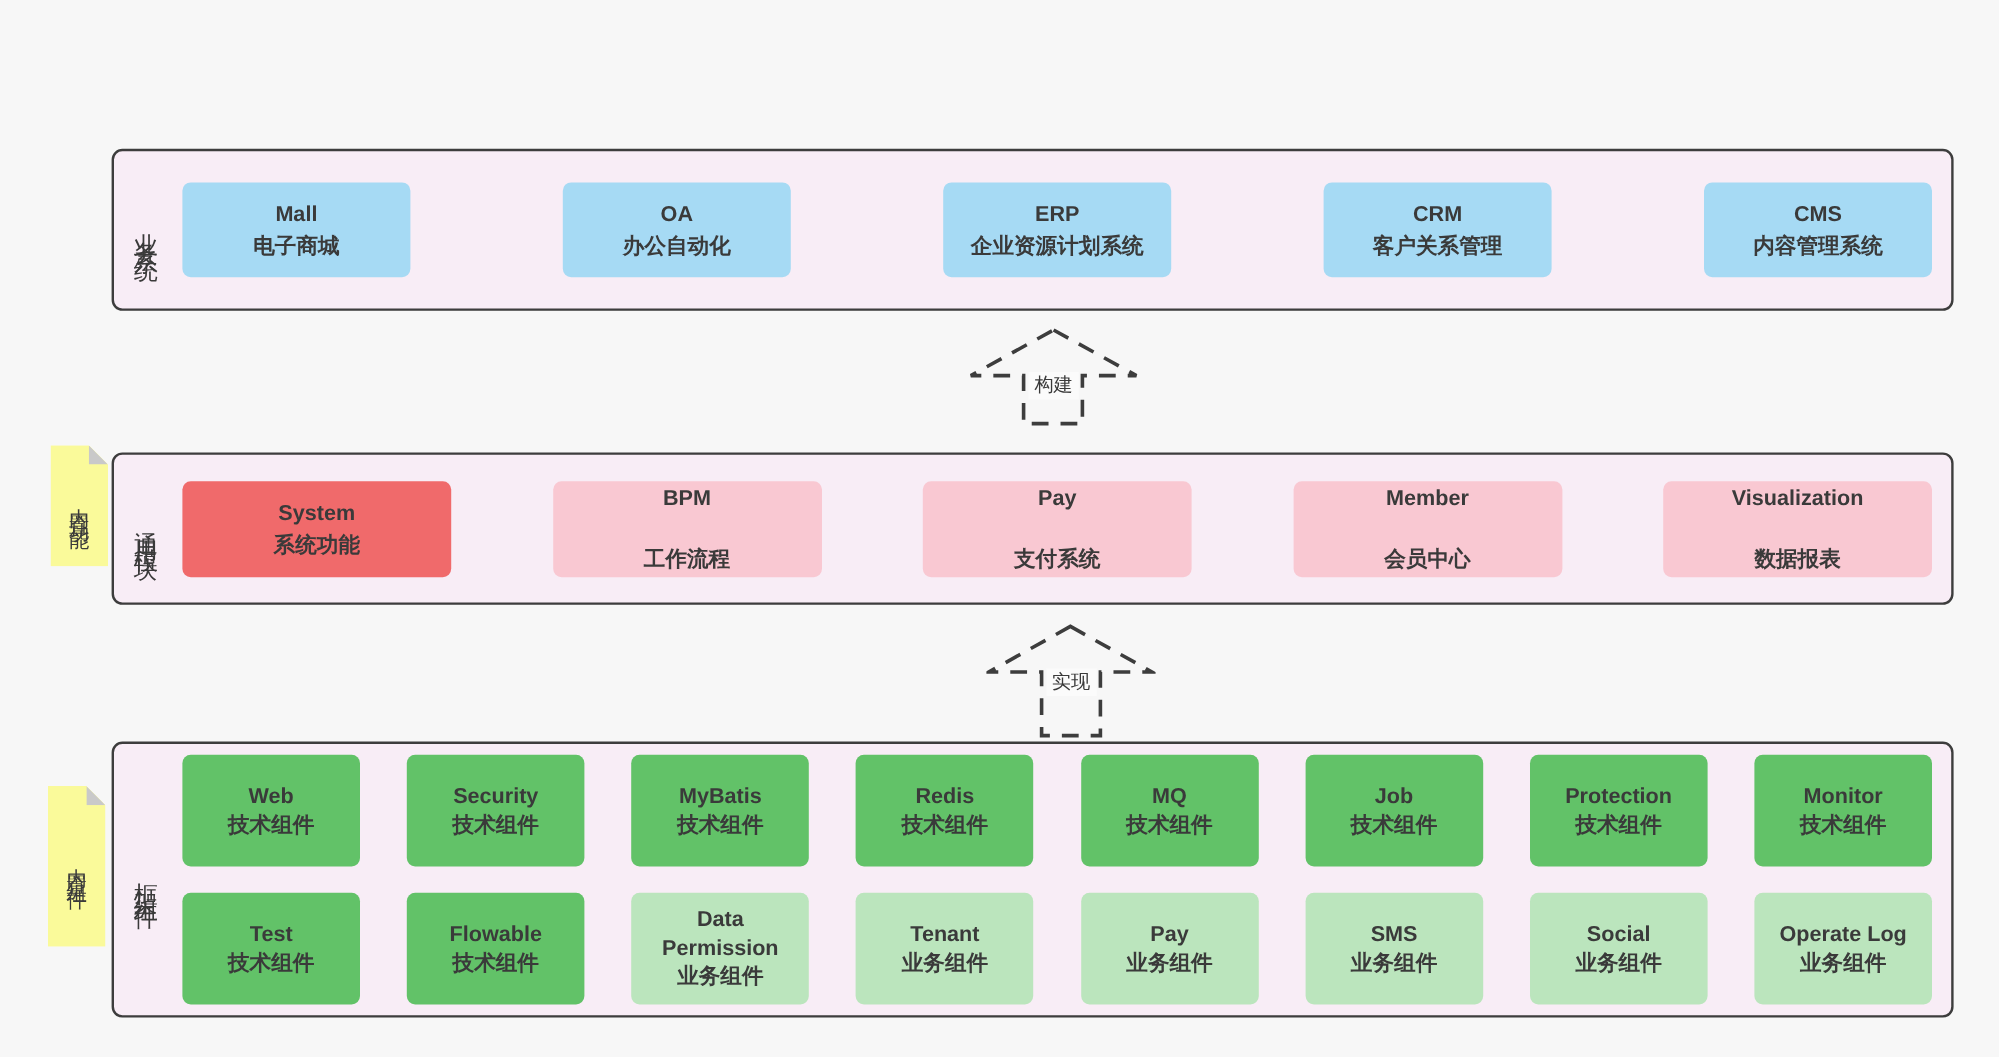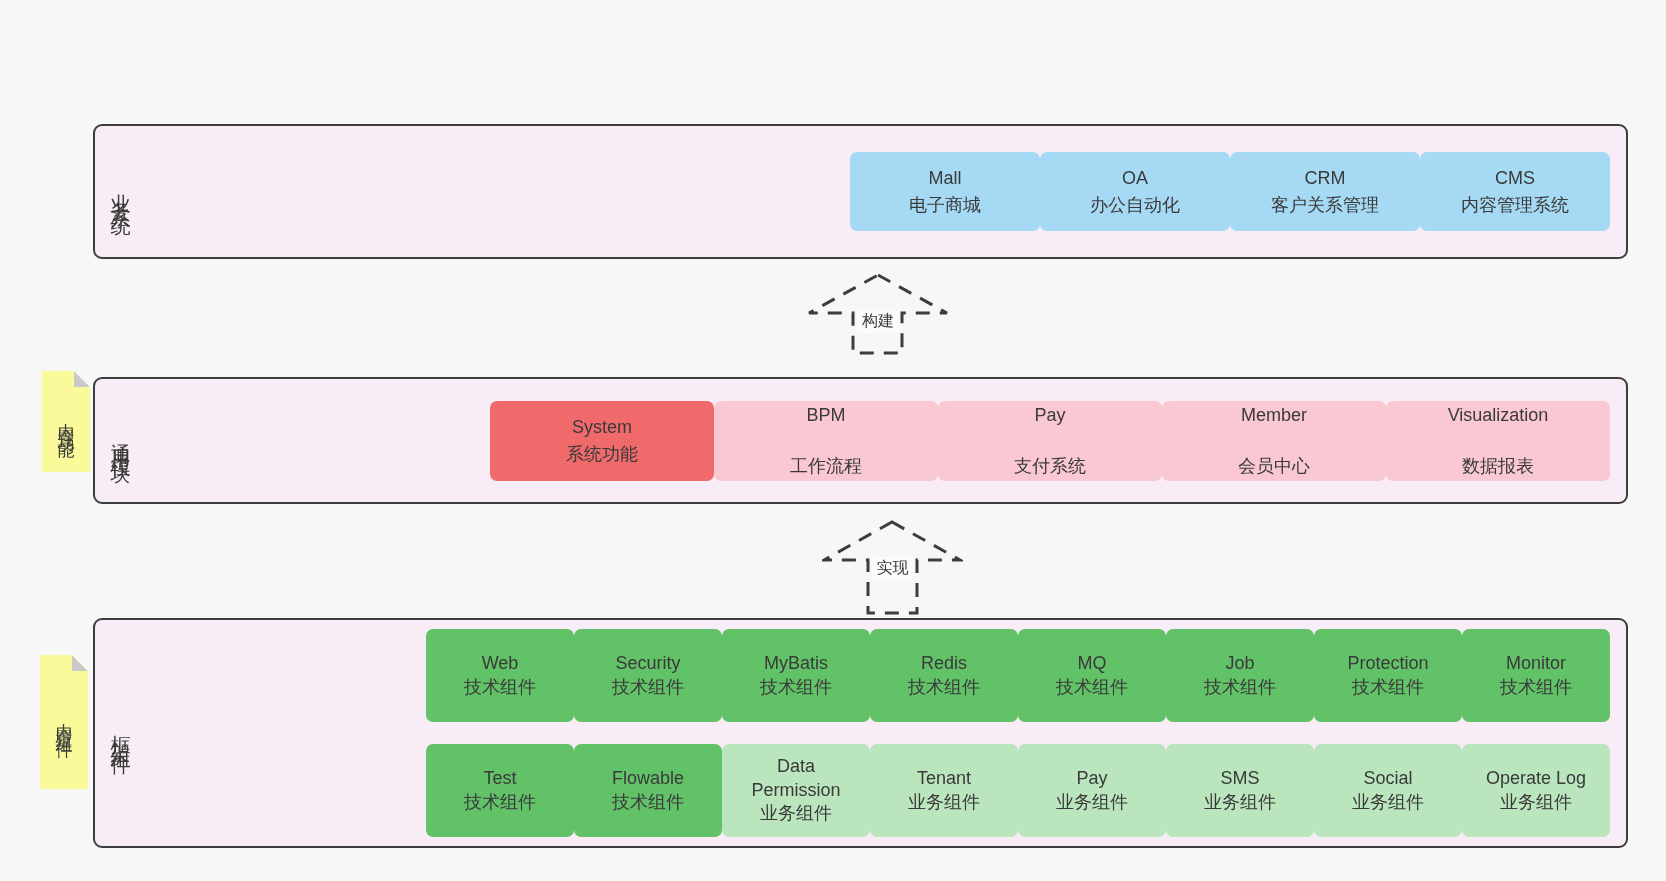--- a/index.html
+++ b/index.html
@@ -22,21 +22,21 @@
   .band3{left:93px; top:618px;  width:1535px; height:230px;}
   .band-label{
     position:absolute; left:13px; top:50%; transform:translateY(-50%);
     writing-mode:vertical-rl; text-orientation:upright;
     font-size:20px; letter-spacing:7px; color:var(--c-text); white-space:nowrap;
   }
   .rows{
     position:absolute; left:57px; right:16px; top:0; bottom:0;
     display:flex; flex-direction:column; justify-content:center; gap:22px;
   }
-  .row{display:flex; justify-content:flex-end;}
+  .row{display:flex; justify-content:space-between;font-weight:bold;}
   .box{
     border-radius:7px; display:flex; flex-direction:column;
     align-items:center; justify-content:center; text-align:center;
     font-size:18px; line-height:1.5; box-sizing:border-box; padding:0 10px;
   }
   .band1 .box{width:190px; height:79px;}
   .band2 .box{width:224px; height:80px;}
   .band3 .box{width:148px; height:93px; line-height:1.32; padding:0 13px;}
   .v-blue{background:var(--c-blue);} .v-red{background:var(--c-red);}
   .v-pink{background:var(--c-pink);gap:24px;} .v-green{background:var(--c-green);}
@@ -75,20 +75,24 @@
       <div class="row">
         <div class="box v-blue">
           <div>Mall</div>
           <div>电子商城</div>
         </div>
         <div class="box v-blue">
           <div>OA</div>
           <div>办公自动化</div>
         </div>
         <div class="box v-blue">
+          <div>ERP</div>
+          <div>企业资源计划系统</div>
+        </div>
+        <div class="box v-blue">
           <div>CRM</div>
           <div>客户关系管理</div>
         </div>
         <div class="box v-blue">
           <div>CMS</div>
           <div>内容管理系统</div>
         </div>
       </div>
     </div>
 </div>

